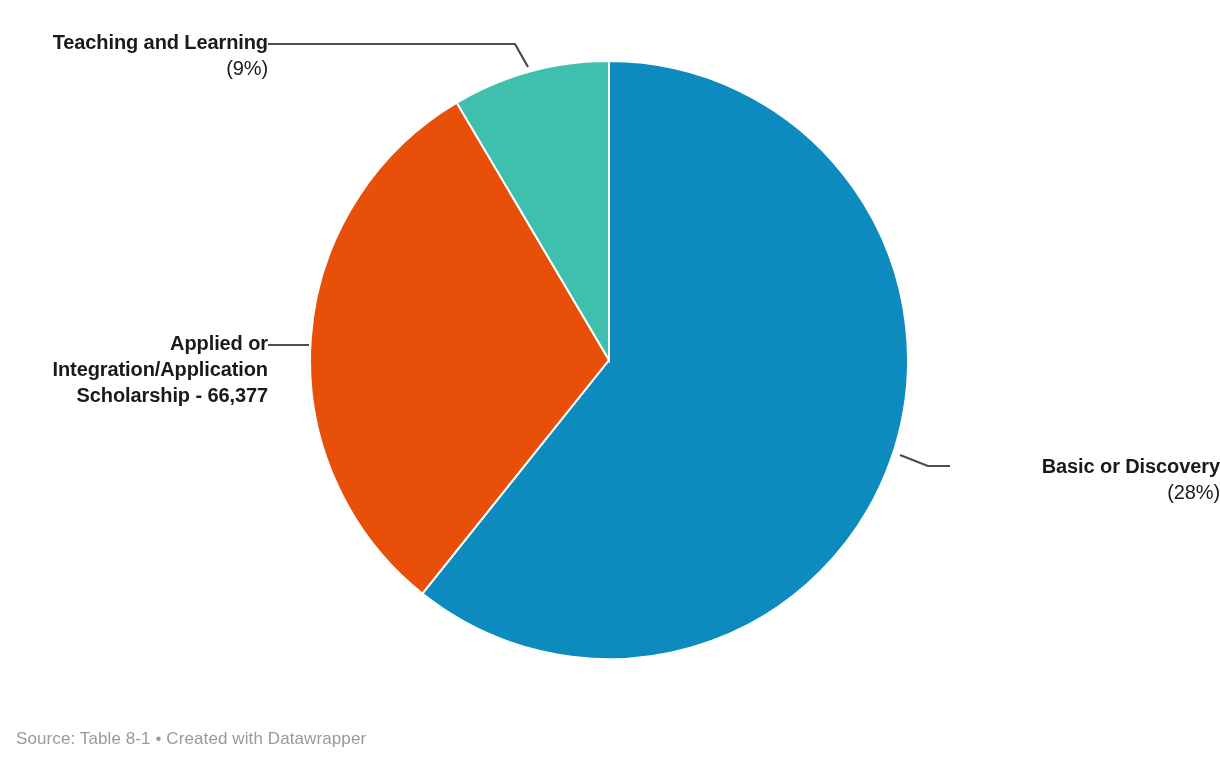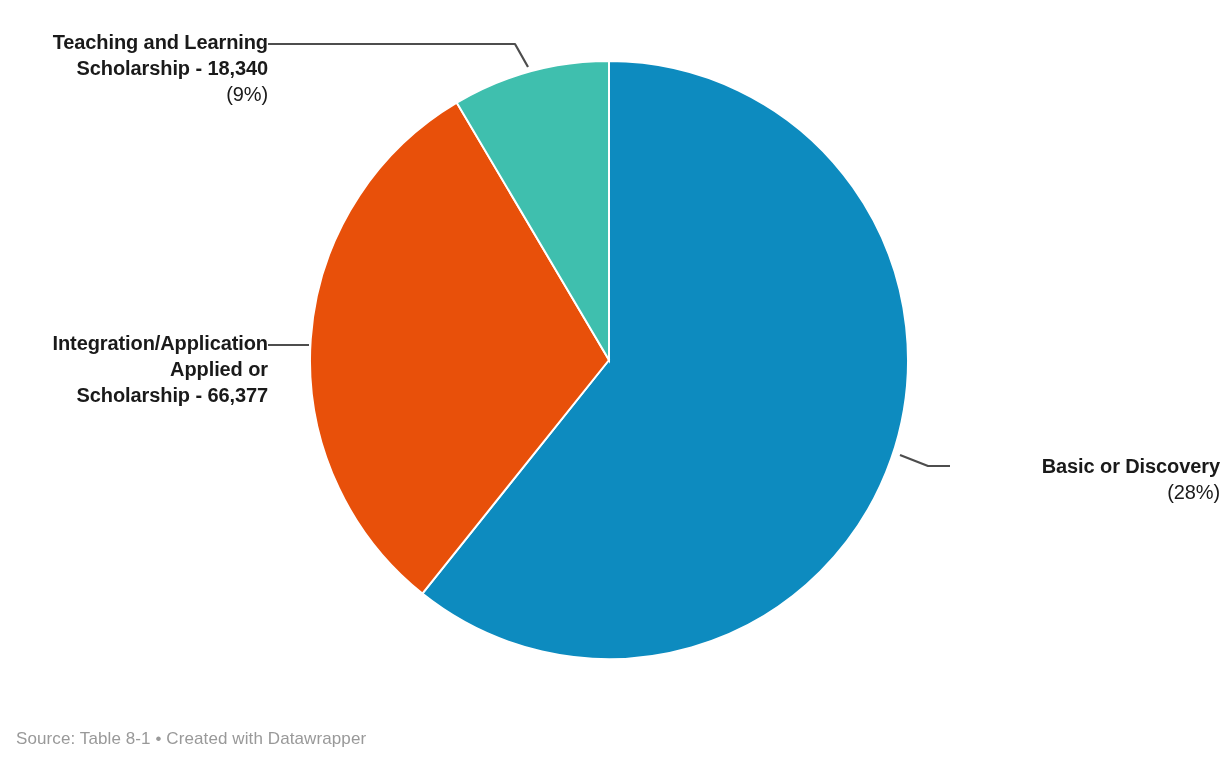--- a/index.html
+++ b/index.html
@@ -94,27 +94,26 @@
 
     <polyline points="268,44 515,44 528,67" fill="none" stroke="#4d4d4d" stroke-width="2.2" stroke-linejoin="round" stroke-linecap="butt"></polyline>
 
     <polyline points="268,345 309,345" fill="none" stroke="#4d4d4d" stroke-width="2.2" stroke-linejoin="round" stroke-linecap="butt"></polyline>
 
     <polyline points="900,455 928,466 950,466" fill="none" stroke="#4d4d4d" stroke-width="2.2" stroke-linejoin="round" stroke-linecap="butt"></polyline>
   </svg>
 
   <div class="label-block align-right" id="label-teaching">
     <div class="label-main">Teaching and Learning</div>
-    <div class="label-main">Scholarship - 18,340</div>
     <div class="label-pct">(9%)</div>
   </div>
 
   <div class="label-block align-right" id="label-applied">
+    <div class="label-main">Applied or</div>
     <div class="label-main">Integration/Application</div>
-    <div class="label-main">Applied or</div>
     <div class="label-main">Scholarship - 66,377</div>
   </div>
 
   <div class="label-block align-left" id="label-basic">
     <div class="label-main">Basic or Discovery</div>
     <div class="label-pct">(28%)</div>
   </div>
 
   <div class="source-note">Source: Table 8-1 • Created with Datawrapper</div>
 

